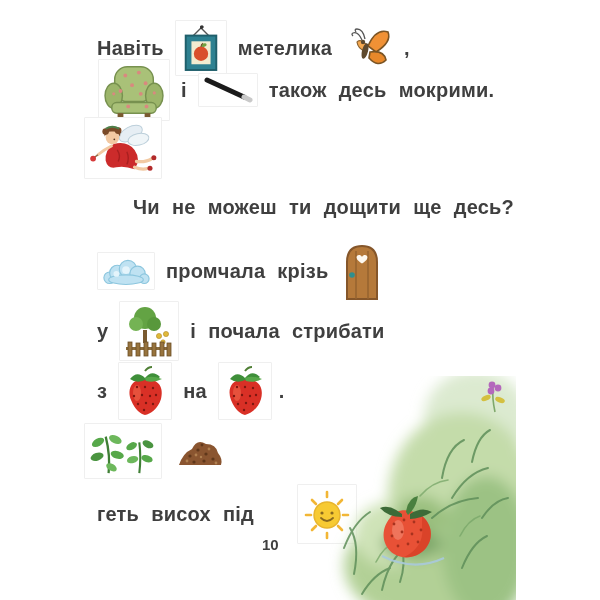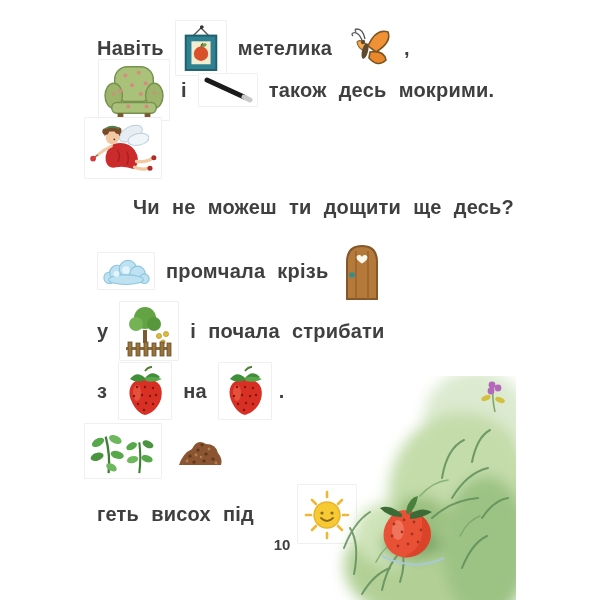--- a/index.html
+++ b/index.html
@@ -28,21 +28,21 @@
   .ibox{
     display:flex;align-items:center;justify-content:center;
     background:#ffffff;
     border:1px solid #efefef;
     border-radius:1px;
     padding:1px;
   }
   .noborder{border-color:transparent;}
   .pagenum{
     position:absolute;left:262px;top:536px;width:40px;
-    text-align:center;font-size:15px;font-weight:700;color:#3f3f3f;
+    font-size:15px;font-weight:700;color:#3f3f3f;
   }
   .wc{position:absolute;left:320px;top:376px;}
 </style>
 </head>
 <body>
 
 <div class="page">
 
   <div class="row" style="left:97px;top:20px;text-align:right;">
     <span class="w">Навіть</span>

